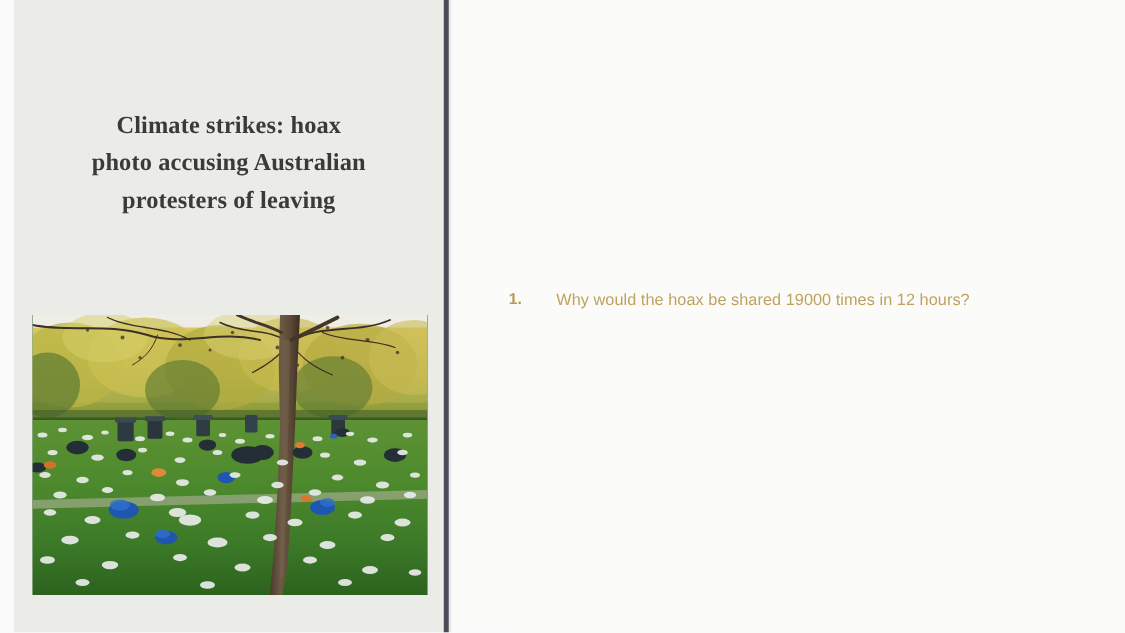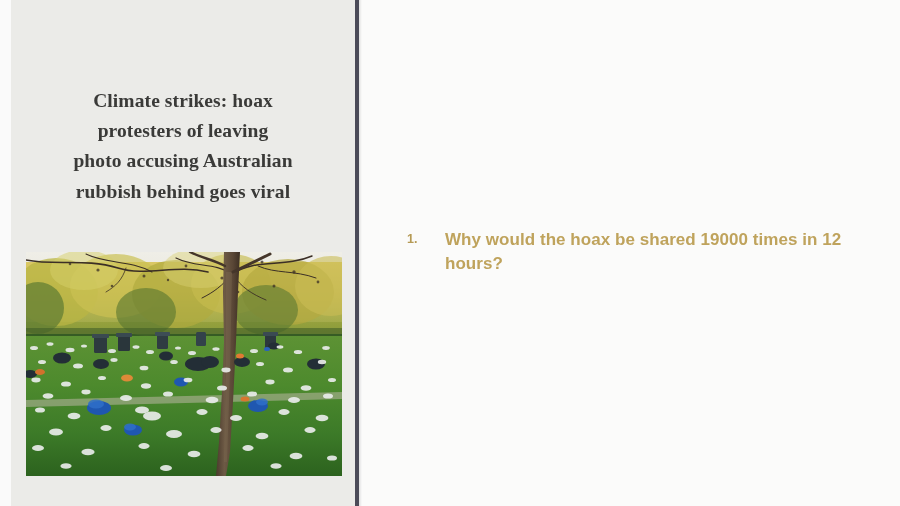--- a/index.html
+++ b/index.html
@@ -99,42 +99,41 @@
     font-weight: bold;
     font-size: 12.5px;
     line-height: 23.5px;
     color: #b59a55;
     text-align: left;
     padding-left: 1px;
   }
   .qtext {
     flex: 1 1 auto;
     font-family: "Liberation Sans", sans-serif;
-    font-weight: bold;
-    font-size: 17px;
+    font-weight: normal;
+    font-size: 13px;
     line-height: 23.5px;
     color: #bfa35c;
     letter-spacing: 0.05px;
   }
   .qtext .line2 {
     display: block;
   }
 </style>
 </head>
 <body>
 
 <div class="slide">
 
   <div class="left-panel">
 
     <div class="headline">
       <div>Climate strikes: hoax</div>
+      <div>photo accusing Australian</div>
       <div>protesters of leaving</div>
-      <div>photo accusing Australian</div>
-      <div>rubbish behind goes viral</div>
     </div>
 
     <div class="photo">
       <svg viewBox="0 0 316 224" preserveAspectRatio="none">
         <defs>
           <linearGradient id="skyG" x1="0" y1="0" x2="0" y2="1">
             <stop offset="0%" stop-color="#efeee7"></stop>
             <stop offset="100%" stop-color="#e4e2d5"></stop>
           </linearGradient>
           <linearGradient id="treeG" x1="0" y1="0" x2="0" y2="1">

